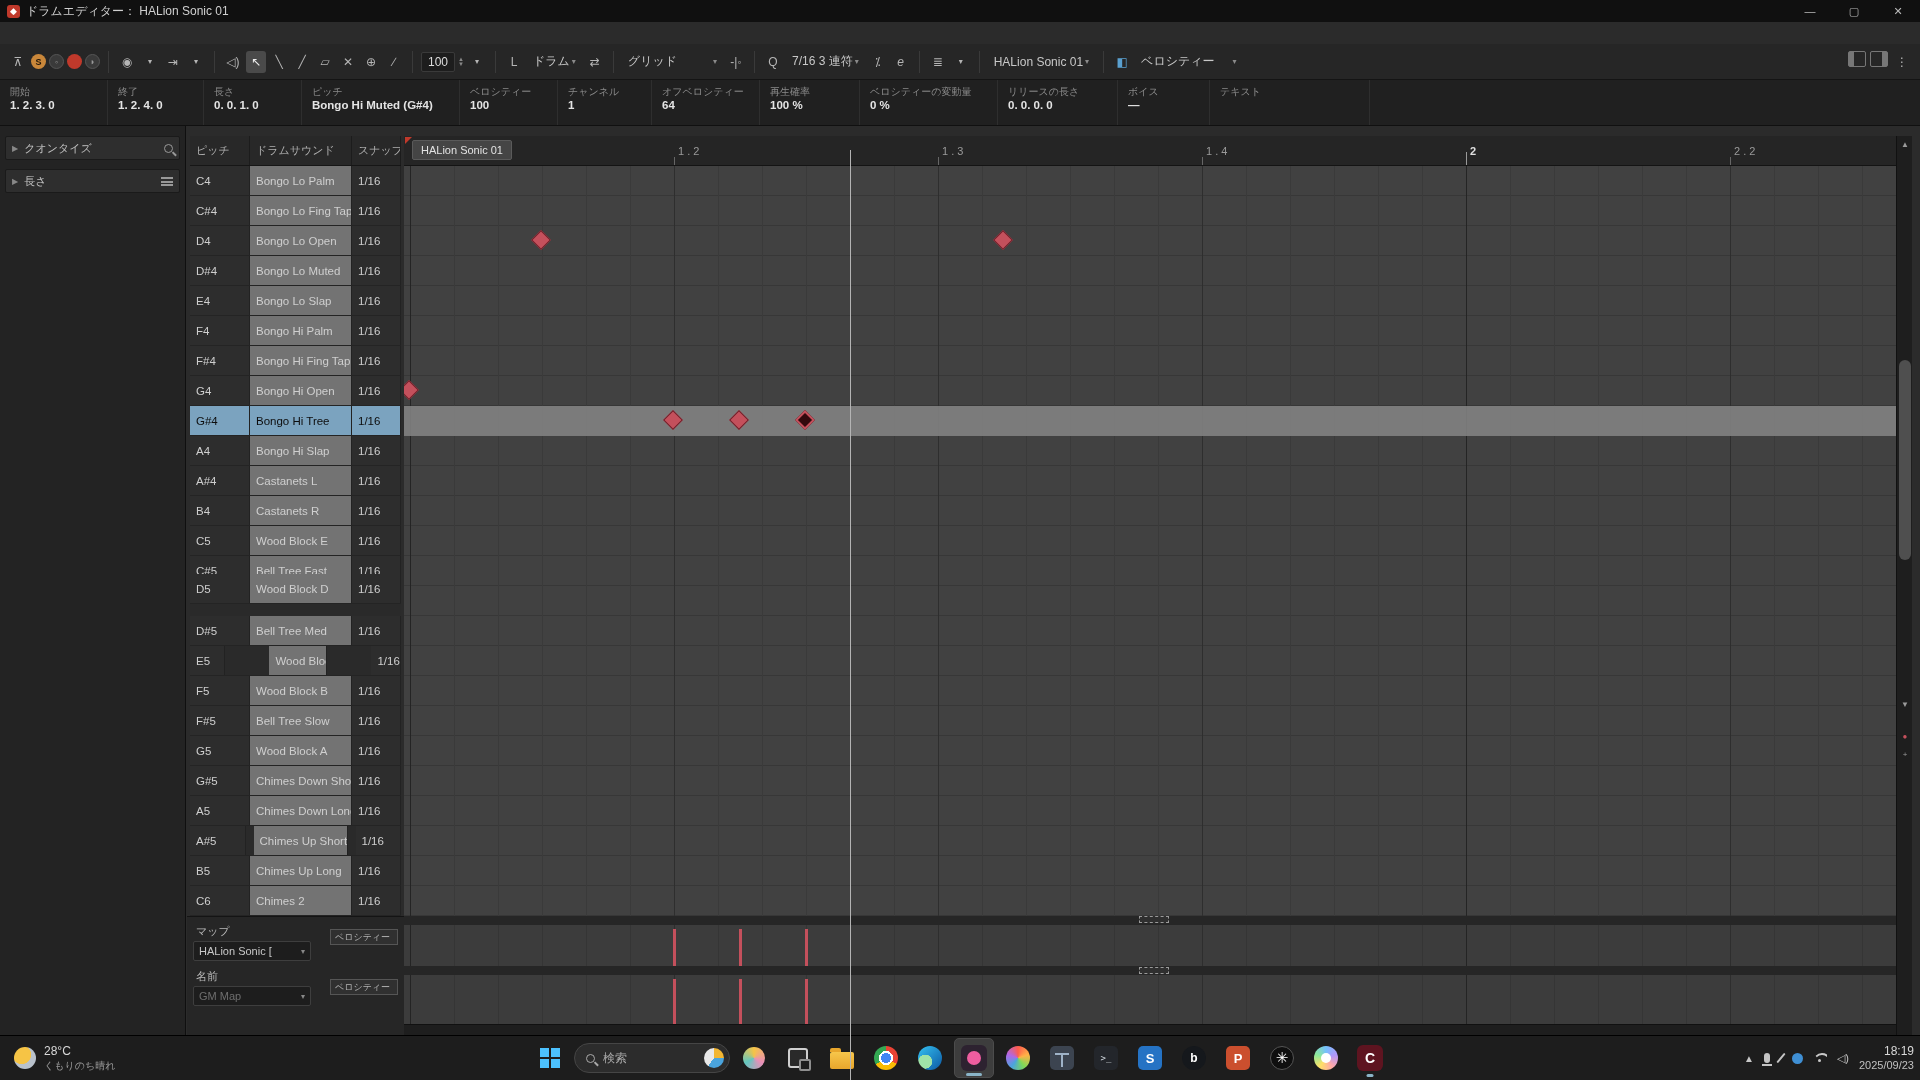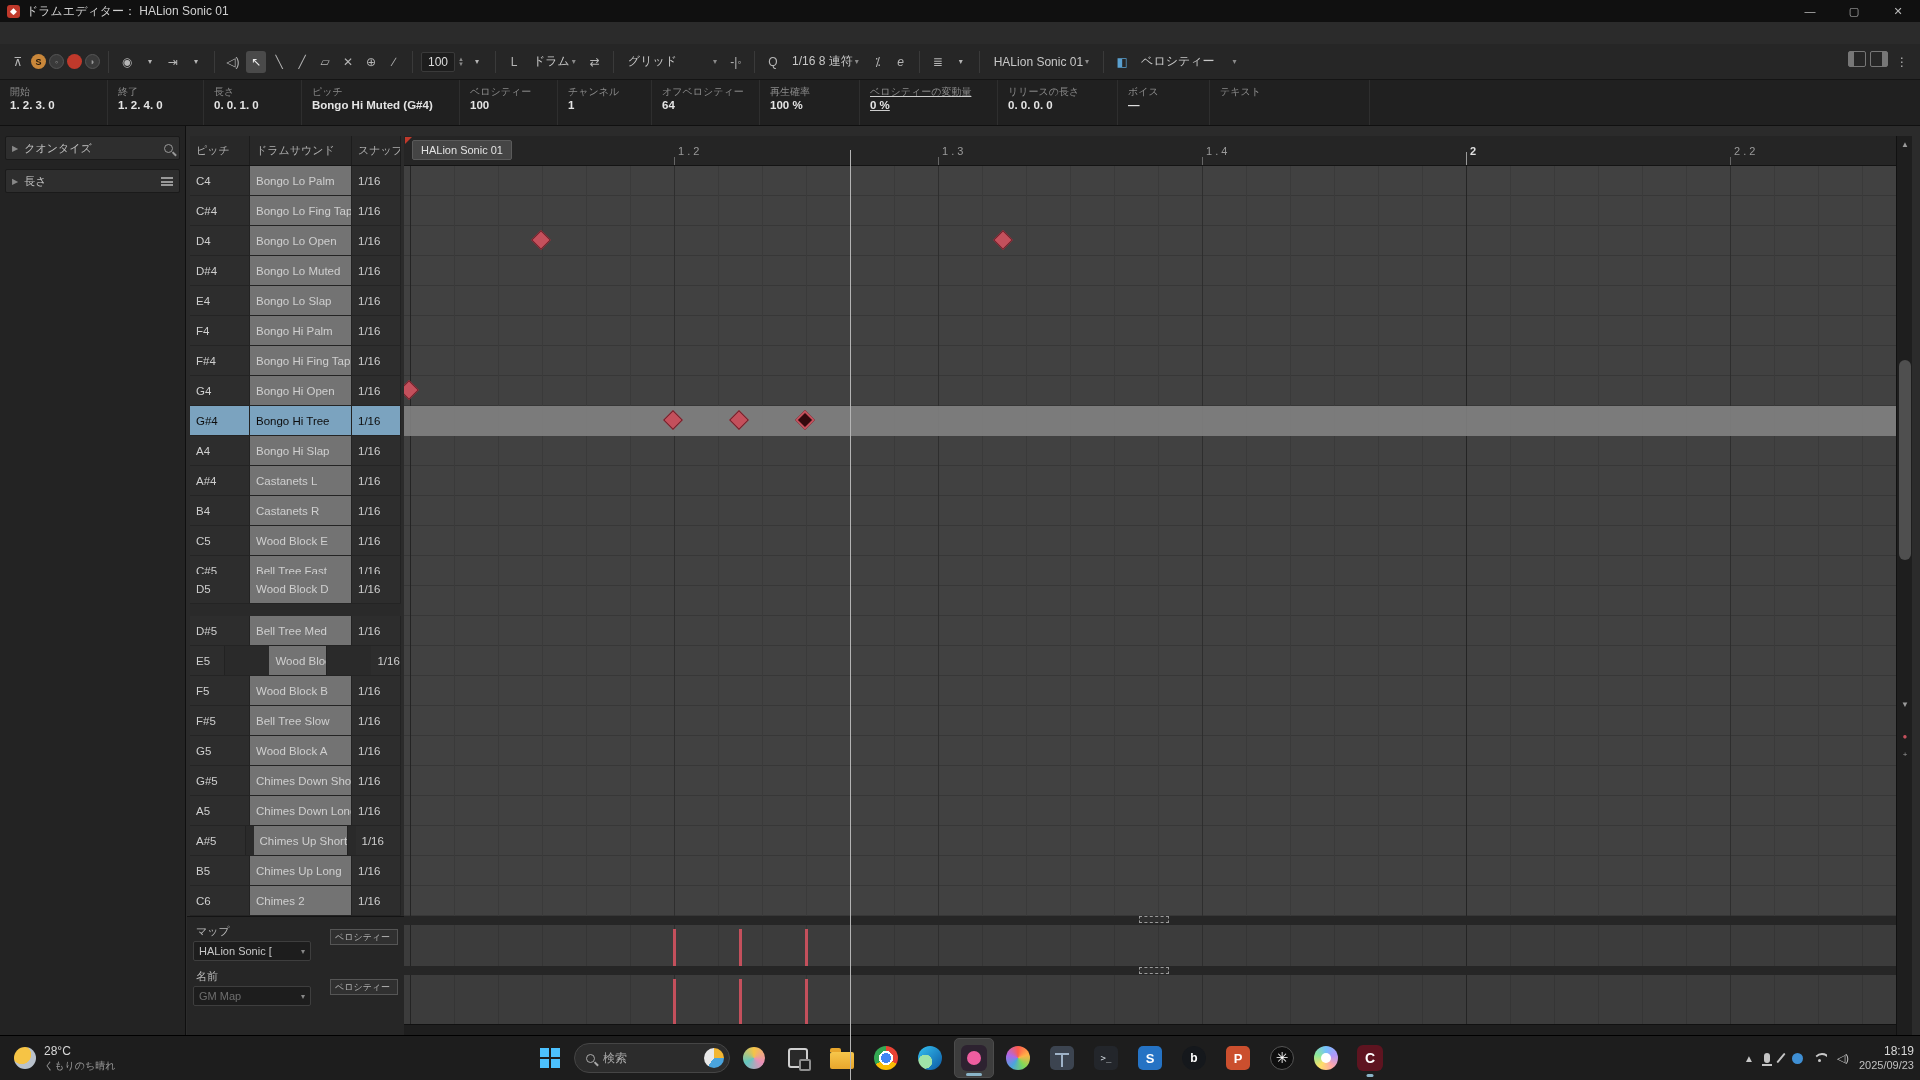--- a/index.html
+++ b/index.html
@@ -238,21 +238,21 @@
     <span class="tbtn">⇄</span>
     <span class="tsep"></span>
     <span class="tdrop">
         <span>グリッド</span>
         <span class="car" style="margin-left:34px">▾</span>
       </span>
     <span class="tbtn">-|◦</span>
     <span class="tsep"></span>
     <span class="tbtn">Q</span>
     <span class="tdrop">
-        <span>1/16  8 連符</span>
+        <span>7/16  3 連符</span>
         <span class="car">▾</span>
       </span>
     <span class="tbtn">⁒</span>
     <span class="tbtn" style="font-style:italic">e</span>
     <span class="tsep"></span>
     <span class="tbtn">≣</span>
     <span class="tbtn" style="font-size:8px">▾</span>
     <span class="tsep"></span>
     <span class="tdrop">
         <span>HALion Sonic 01</span>
@@ -302,21 +302,21 @@
           <div class="il-value">1</div>
         </div>
         <div class="il-cell" style="width: 108px;">
           <div class="il-label">オフベロシティー</div>
           <div class="il-value">64</div>
         </div>
         <div class="il-cell" style="width: 100px;">
           <div class="il-label">再生確率</div>
           <div class="il-value">100 %</div>
         </div>
-        <div class="il-cell" style="width: 138px; text-decoration: underline;">
+        <div class="il-cell" style="width: 138px;">
           <div class="il-label">ベロシティーの変動量</div>
           <div class="il-value">0 %</div>
         </div>
         <div class="il-cell" style="width: 120px;">
           <div class="il-label">リリースの長さ</div>
           <div class="il-value">0.  0.  0.   0</div>
         </div>
         <div class="il-cell" style="width: 92px;">
           <div class="il-label">ボイス</div>
           <div class="il-value">—</div>

